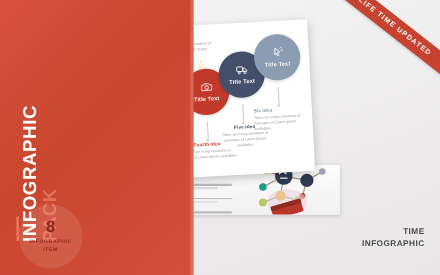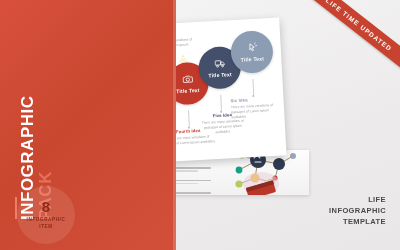--- a/index.html
+++ b/index.html
@@ -281,22 +281,21 @@
     </div>
 
     <div class="badge">
       <div class="badge-num">8</div>
       <div class="badge-l1">INFOGRAPHIC</div>
       <div class="badge-l2">ITEM</div>
     </div>
   </div>
 
   <div class="caption">
-    <div>LIFE</div>
+    <div>TIME</div>
     <div>INFOGRAPHIC</div>
-    <div>TEMPLATE</div>
   </div>
 
   <div class="ribbon">
     <span>LIFE TIME UPDATED</span>
   </div>
 
 </div>
 
 </body></html>

